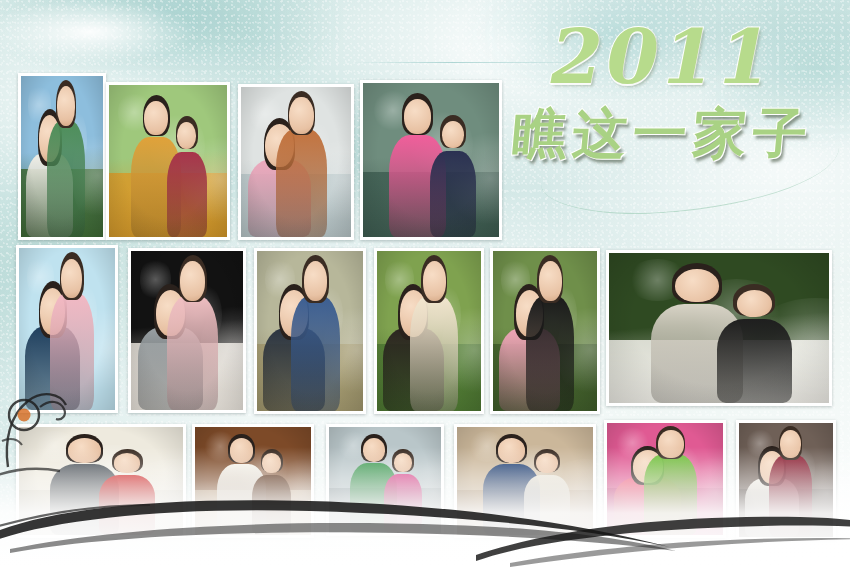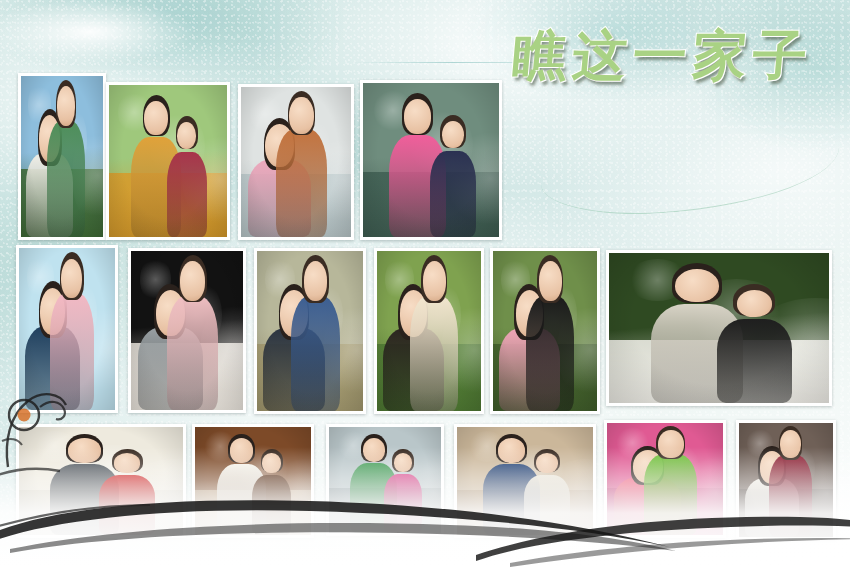--- a/index.html
+++ b/index.html
@@ -113,20 +113,21 @@
 <div id="poster">
 
   <div class="bg-base"></div>
   <div class="bg-wash"></div>
   <div class="bg-grain"></div>
   <div class="bg-top-splash"></div>
   <div class="thin-line"></div>
   <div class="thin-arc"></div>
 
   <div class="title-block">
+    <div class="year">2011</div>
     <div class="cn-title">瞧这一家子</div>
   </div>
 
   <div id="photo-layer">
       <div class="photo" id="p1" title="Mother in white sun hat with boy in striped polo on a green mountain overlook" aria-label="Mother in white sun hat with boy in striped polo on a green mountain overlook" style="left: 18px; top: 73px; width: 88px; height: 167px;">
         <div class="scene" style="background: linear-gradient(175deg, rgb(141, 190, 221) 0%, rgb(141, 190, 221) 46%, rgb(63, 106, 53) 100%);">
           <div class="ground" style="height: 42%; background: linear-gradient(rgb(63, 106, 53) 0%, rgb(63, 106, 53) 100%); opacity: 0.85;"></div>
           <div class="blob" style="width: 28%; height: 28%; left: 8%; top: 4%; background: radial-gradient(circle, rgba(255, 255, 255, 0.3) 0%, rgba(255, 255, 255, 0) 70%);"></div>
           <div class="blob" style="width: 46%; height: 46%; left: 35%; top: 17%; background: radial-gradient(circle, rgba(255, 255, 255, 0.3) 0%, rgba(255, 255, 255, 0) 70%);"></div>
           <div class="blob" style="width: 64%; height: 64%; left: 62%; top: 30%; background: radial-gradient(circle, rgba(255, 255, 255, 0.3) 0%, rgba(255, 255, 255, 0) 70%);"></div>

